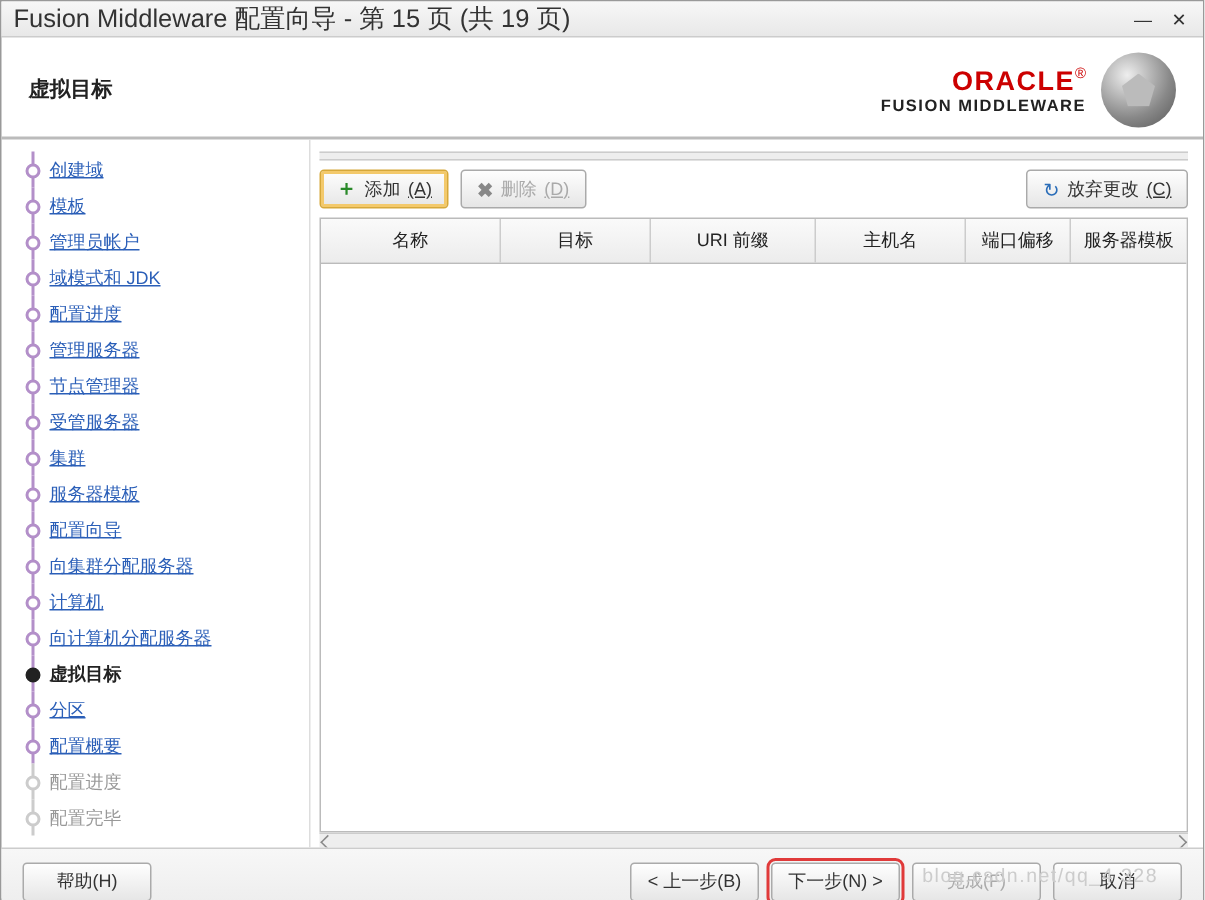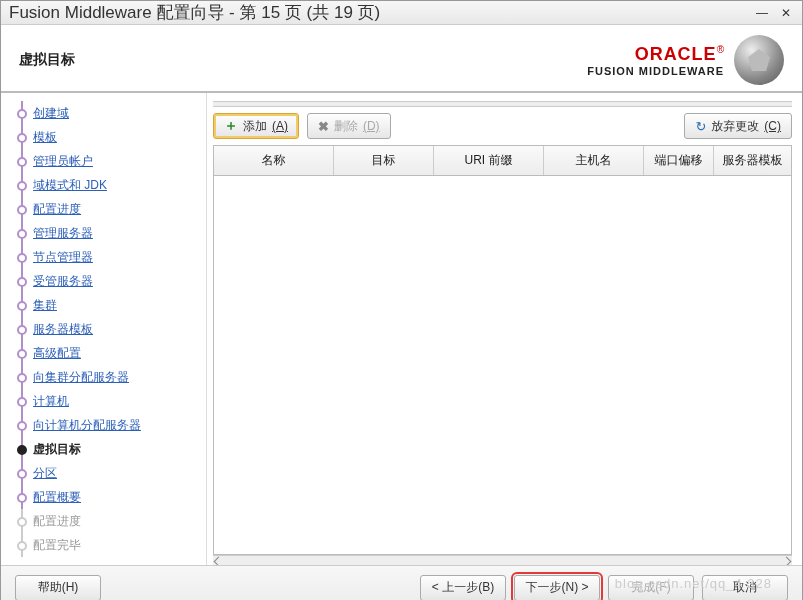--- a/index.html
+++ b/index.html
@@ -123,21 +123,21 @@
             <a>集群</a>
           </div>
           <div class="nav-item done">
             <span class="line"></span>
             <span class="dot"></span>
             <a>服务器模板</a>
           </div>
           <div class="nav-item done">
             <span class="line"></span>
             <span class="dot"></span>
-            <a>高级配置</a>
+            <a>配置向导</a>
           </div>
           <div class="nav-item done">
             <span class="line"></span>
             <span class="dot"></span>
             <a>向集群分配服务器</a>
           </div>
           <div class="nav-item done">
             <span class="line"></span>
             <span class="dot"></span>
             <a>计算机</a>

